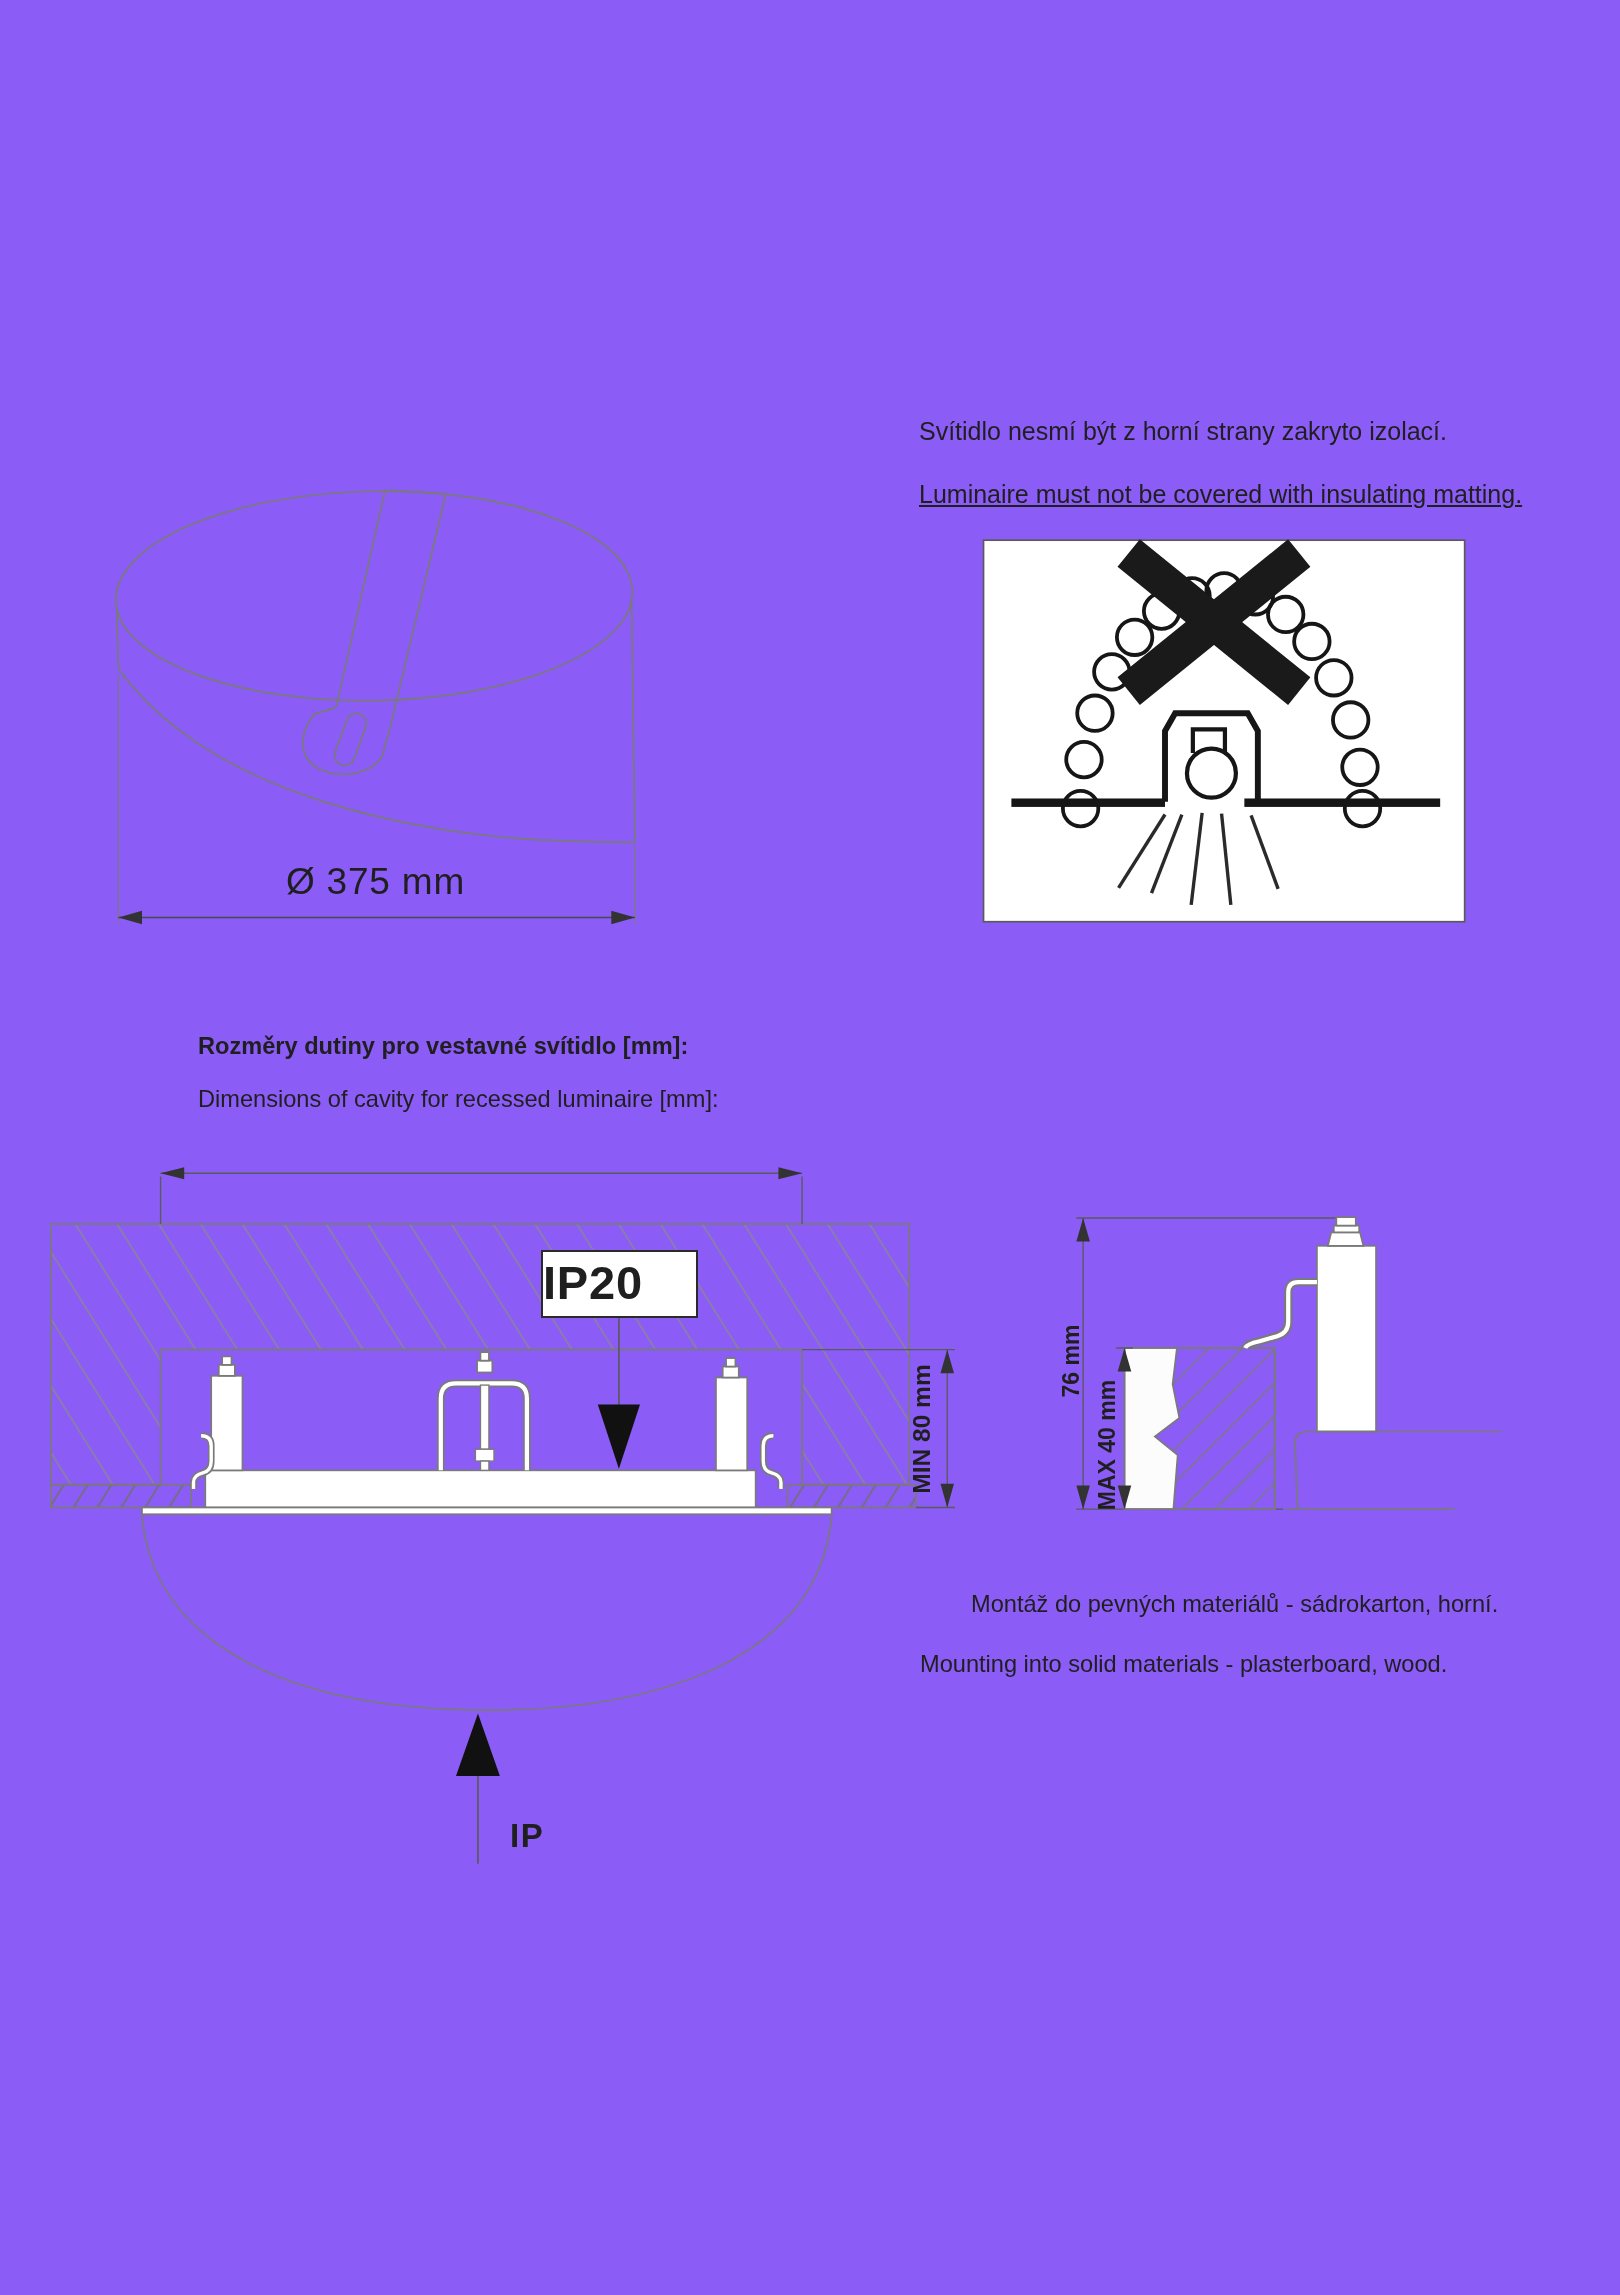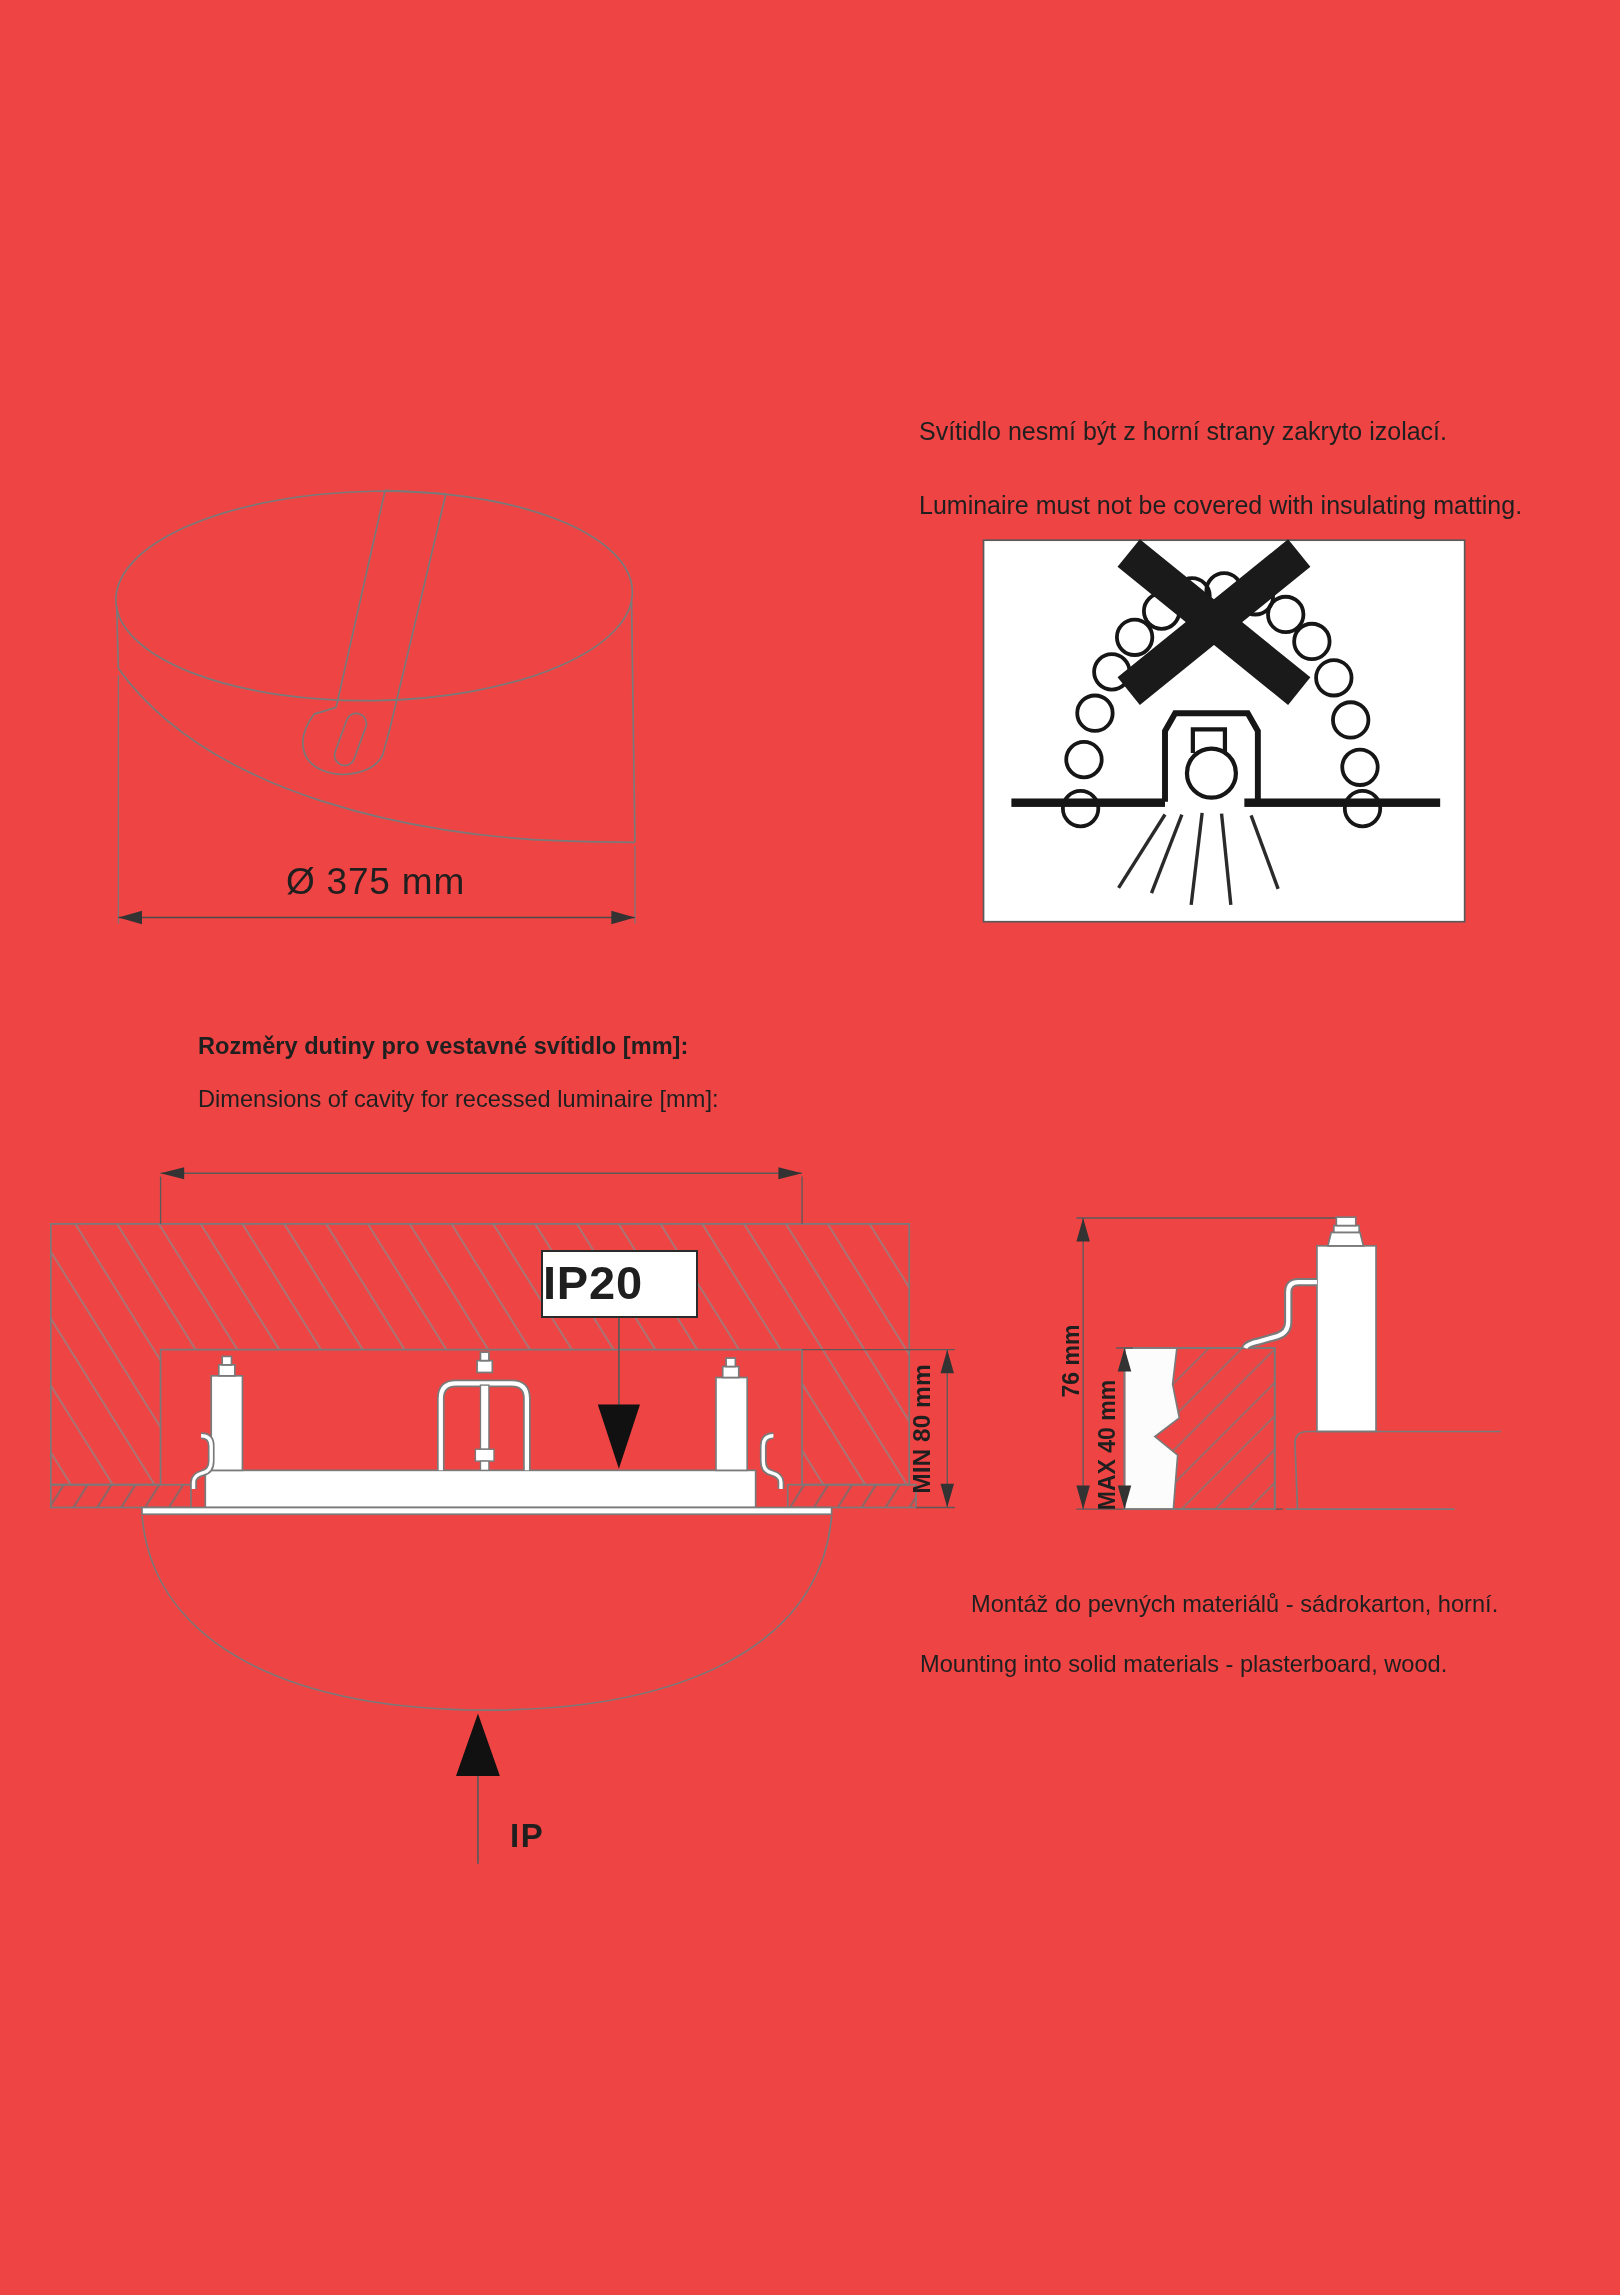--- a/index.html
+++ b/index.html
@@ -1,16 +1,16 @@
 <!DOCTYPE html>
 <html style="font-size:13.5px"><head>
 <meta charset="utf-8">
 <style>
   html,body{margin:0;padding:0;background:#e8e8e8;}
-  .page{position:relative;width:1621px;height:2295px;background:#ef4444;overflow:hidden;
+  .page{position:relative;width:1621px;height:2295px;background:#8b5cf6;overflow:hidden;
         font-family:"Liberation Sans", sans-serif;color:#1f1f1f;}
   .abs{position:absolute;}
   .txt{white-space:nowrap;line-height:1.15;}
   .fs30{font-size:25px;}
   .fs28{font-size:23.6px;}
   .fs26{font-size:22px;}
   .dia{font-size:37px;letter-spacing:0.8px;}
   .ip20box{width:153px;height:64px;border:2.5px solid #2a2a2a;background:#fff;
            font-size:47px;font-weight:bold;line-height:62px;letter-spacing:0.8px;}
   .ipbig{font-size:33px;font-weight:bold;letter-spacing:1.7px;}
@@ -206,21 +206,21 @@
       </g>
 
       <g fill="none" stroke="#7a7a7a" stroke-width="2">
         <path d="M 1778,1696 H 1547 Q 1534,1697 1534,1710 L 1537,1788"></path>
         <line x1="1523" y1="1788" x2="1723" y2="1788"></line>
       </g>
     </g>
   </svg>
 
   <div class="abs txt fs30" style="left:919px;top:417px;">Svítidlo nesmí být z horní strany zakryto izolací.</div>
-  <div class="abs txt fs30" style="left:919px;top:491px;">Luminaire must not be covered with insulating matting.</div>
+  <div class="abs txt fs30" style="left:919px;top:480px;text-decoration:underline;">Luminaire must not be covered with insulating matting.</div>
 
   <div class="abs txt dia center" style="left:122px;top:861px;width:507px;">Ø 375 mm</div>
 
   <div class="abs txt fs28" style="left:198px;top:1033px;font-weight:bold;">Rozměry dutiny pro vestavné svítidlo [mm]:</div>
   <div class="abs txt fs28" style="left:198px;top:1086px;">Dimensions of cavity for recessed luminaire [mm]:</div>
 
 
   <div class="abs ip20box" style="left:541px;top:1250px;">IP20</div>
 
   <div class="abs rot fsdim" style="left:829px;top:1412px;">

